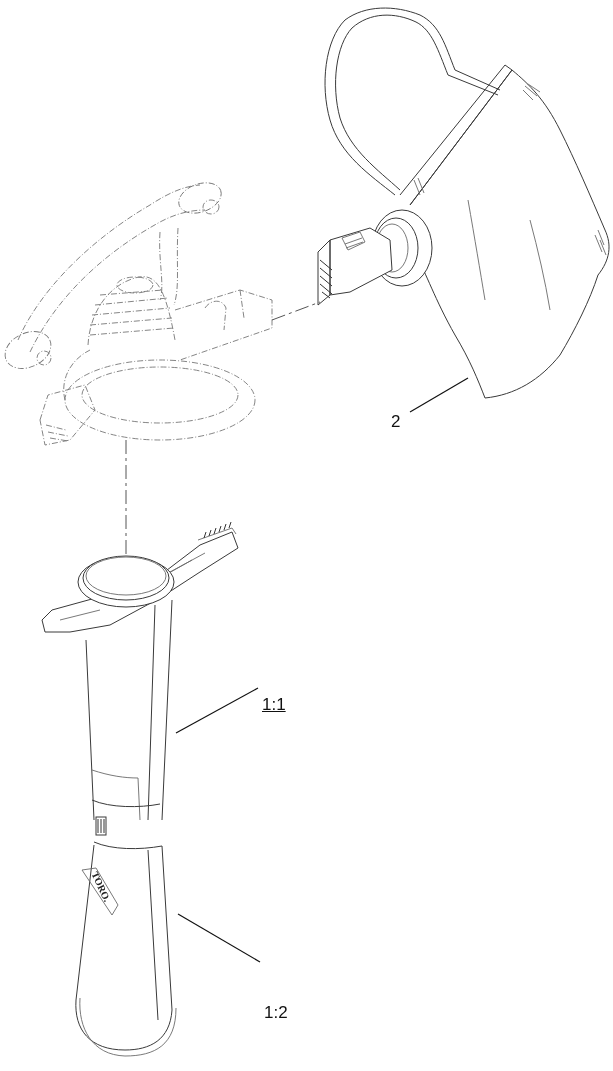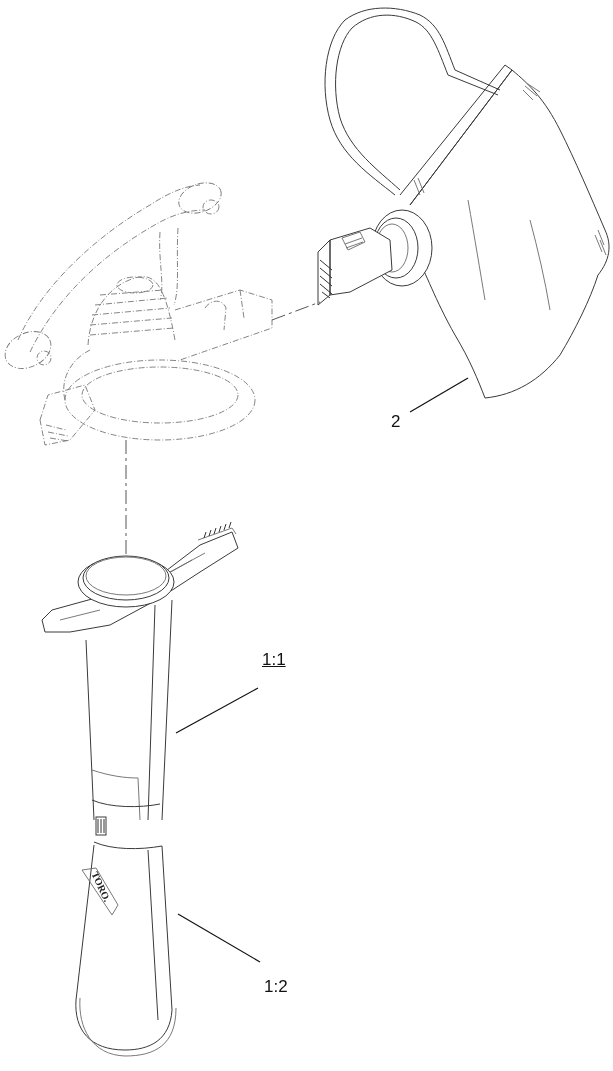--- a/index.html
+++ b/index.html
@@ -116,15 +116,15 @@
       <text x="86" y="878" font-size="10" font-weight="bold" transform="rotate(65 92 880)" font-family="Liberation Serif, serif" fill="#222">TORO.</text>
     </g>
 
     <line class="leader" x1="410" y1="412" x2="468" y2="378"></line>
     <line class="leader" x1="176" y1="733" x2="258" y2="688"></line>
     <line class="leader" x1="178" y1="914" x2="260" y2="962"></line>
   </svg>
 
   
   <span class="callout-label" style="left:391px; top:413px;">2</span>
-  <span class="callout-label" style="left:262px; top:651px;text-decoration:underline;">1:1</span>
-  <span class="callout-label" style="left:264px; top:978px;">1:2</span>
+  <span class="callout-label" style="left:262px; top:696px;text-decoration:underline;">1:1</span>
+  <span class="callout-label" style="left:264px; top:1004px;">1:2</span>
 </div>
 
 </body></html>

